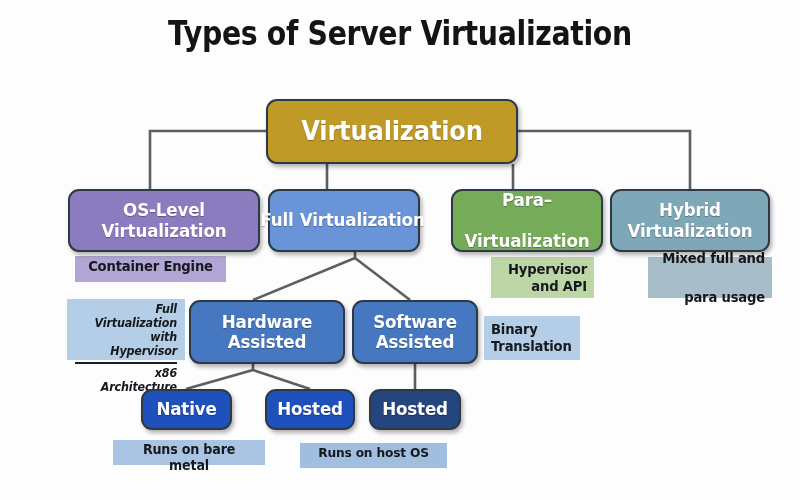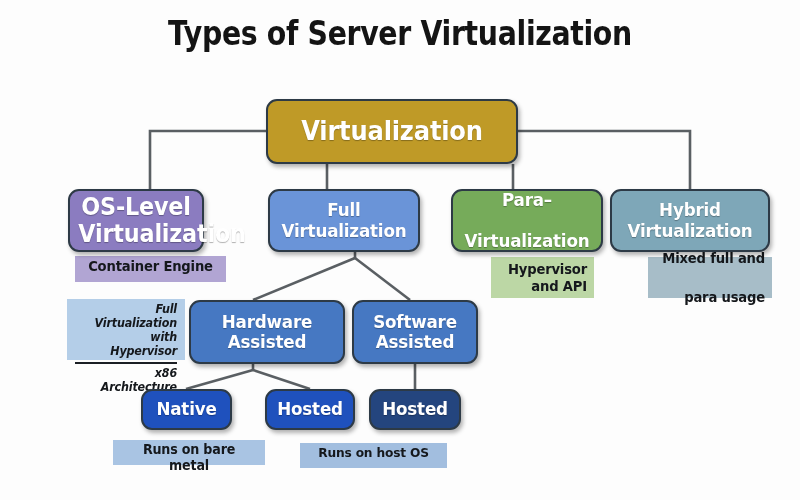--- a/index.html
+++ b/index.html
@@ -139,28 +139,28 @@
 
       <path d="M 415 364 L 415 389"></path>
     </g>
   </svg>
 
   <div class="node" style="left:266px; top:99px; width:252px; height:65px;
               background:#bf9a27; font-size:26px;">
     <span class="label">Virtualization</span>
   </div>
 
-  <div class="node" style="left:68px; top:189px; width:136px; height:63px;
-              background:#8b7cc0; font-size:24px; flex-direction:column;">
+  <div class="node" style="left:68px; top:189px; width:192px; height:63px;
+              background:#8b7cc0; font-size:18px; flex-direction:column;">
     <span class="label">OS-Level</span>
     <span class="label">Virtualization</span>
   </div>
 
   <div class="node" style="left:268px; top:189px; width:152px; height:63px;
-              background:#6a94d8; font-size:18px; flex-direction:column;">
+              background:#6a94d8; font-size:18px; flex-direction:row;">
     <span class="label">Full</span>
     <span class="label">Virtualization</span>
   </div>
 
   <div class="node" style="left:451px; top:189px; width:152px; height:63px;
               background:#76ab5a; font-size:18px; flex-direction:column;gap:20px;">
     <span class="label">Para–</span>
     <span class="label">Virtualization</span>
   </div>
 
@@ -206,20 +206,26 @@
     <span class="label">Hardware</span>
     <span class="label">Assisted</span>
   </div>
 
   <div class="node" style="left:352px; top:300px; width:126px; height:64px;
               background:#4678c2; font-size:18px; flex-direction:column;">
     <span class="label">Software</span>
     <span class="label">Assisted</span>
   </div>
 
+  <div class="note left" style="left:484px; top:316px; width:96px; height:44px;
+              background:#b4cee8; font-size:14px; flex-direction:column;
+              align-items:flex-start; justify-content:center;">
+    <span class="label">Binary</span>
+    <span class="label">Translation</span>
+  </div>
 
   <div class="node" style="left:141px; top:389px; width:91px; height:41px;
               background:#1f51bd; font-size:18px;">
     <span class="label">Native</span>
   </div>
 
   <div class="node" style="left:265px; top:389px; width:90px; height:41px;
               background:#1f51bd; font-size:18px;">
     <span class="label">Hosted</span>
   </div>

